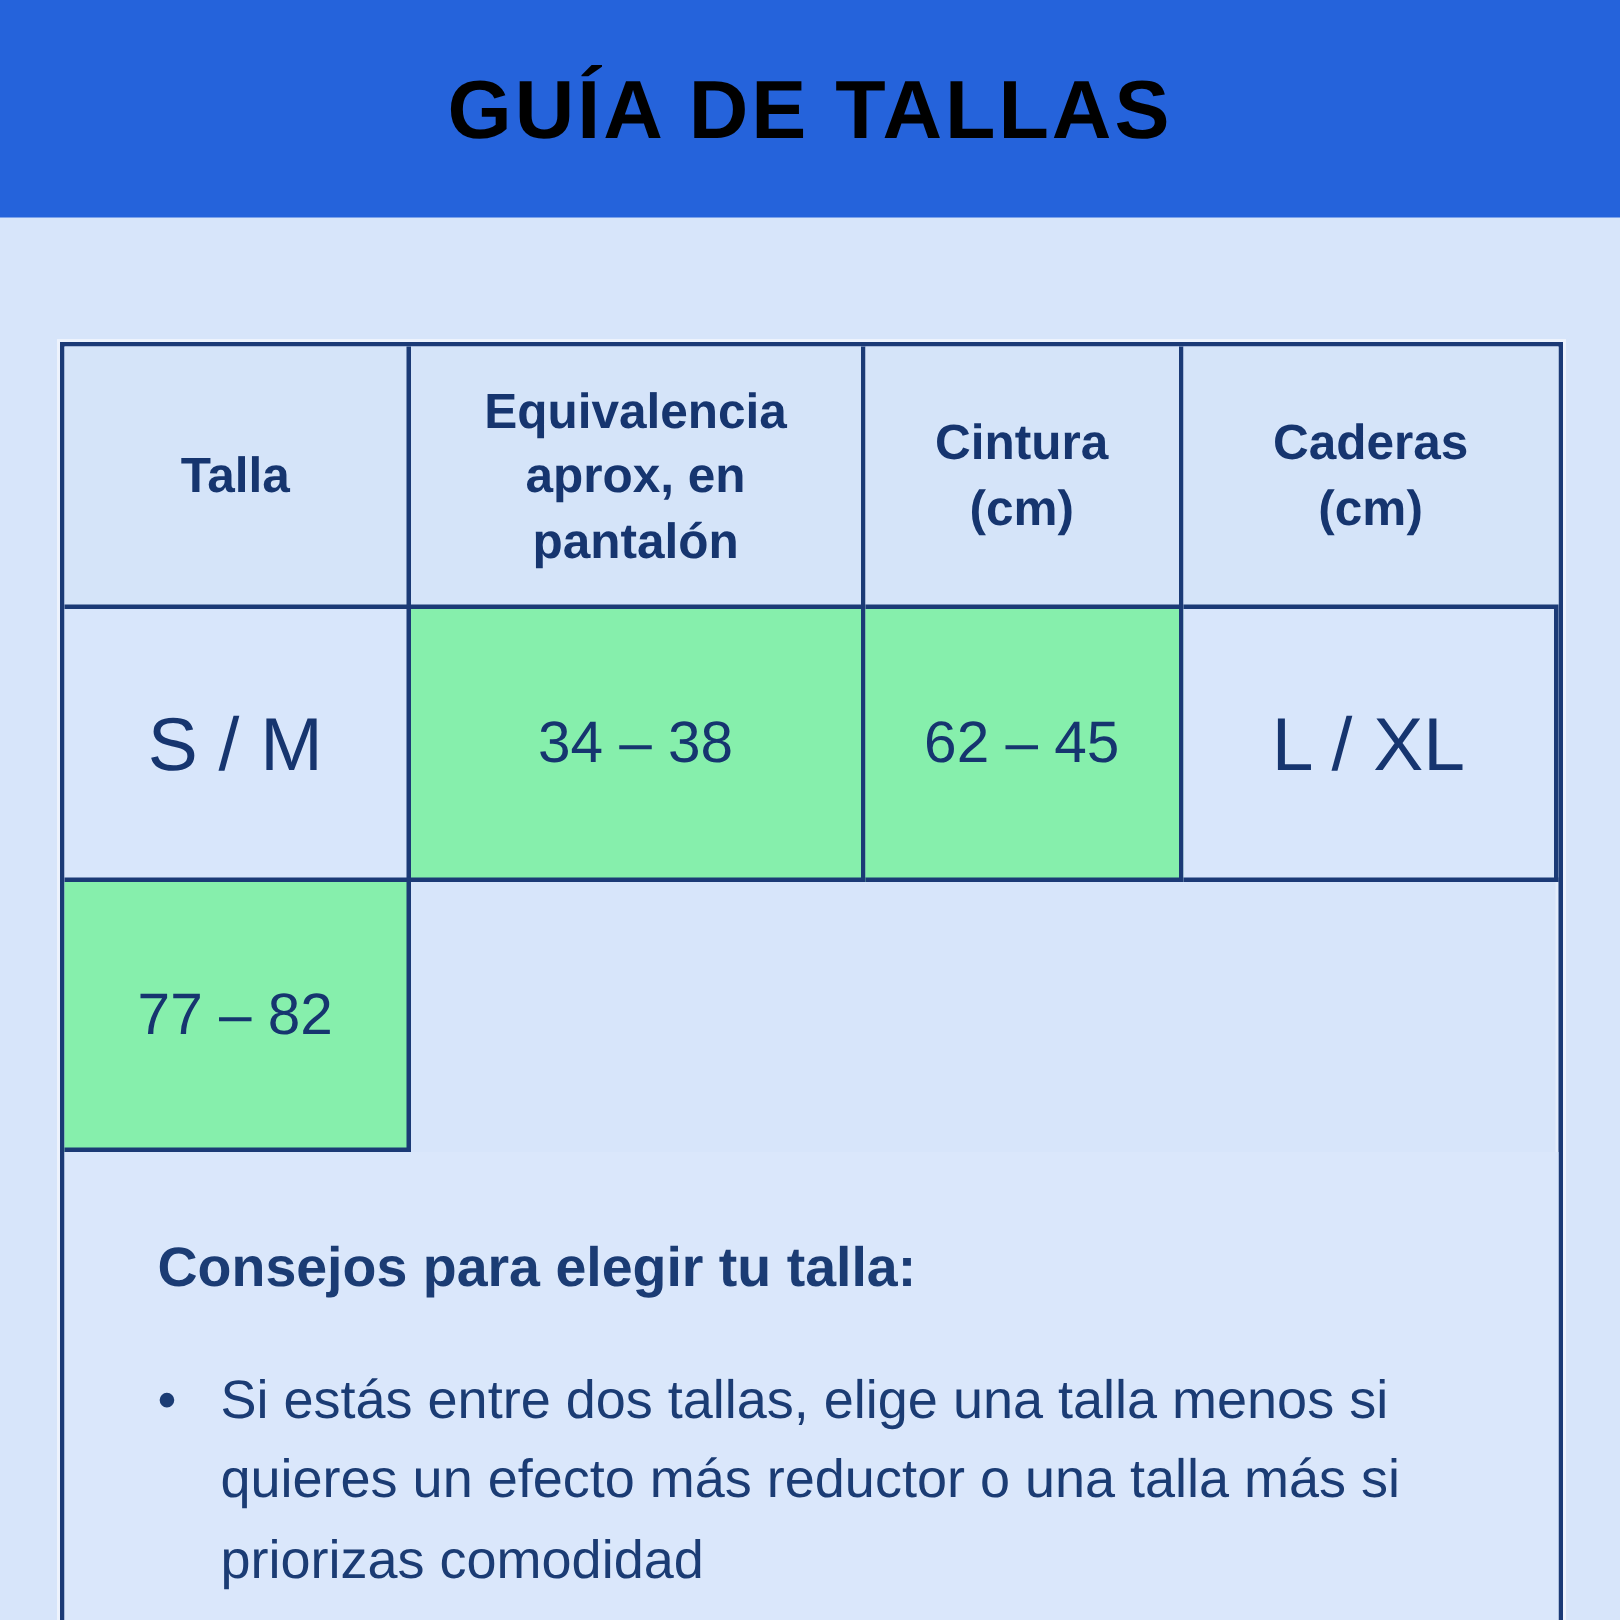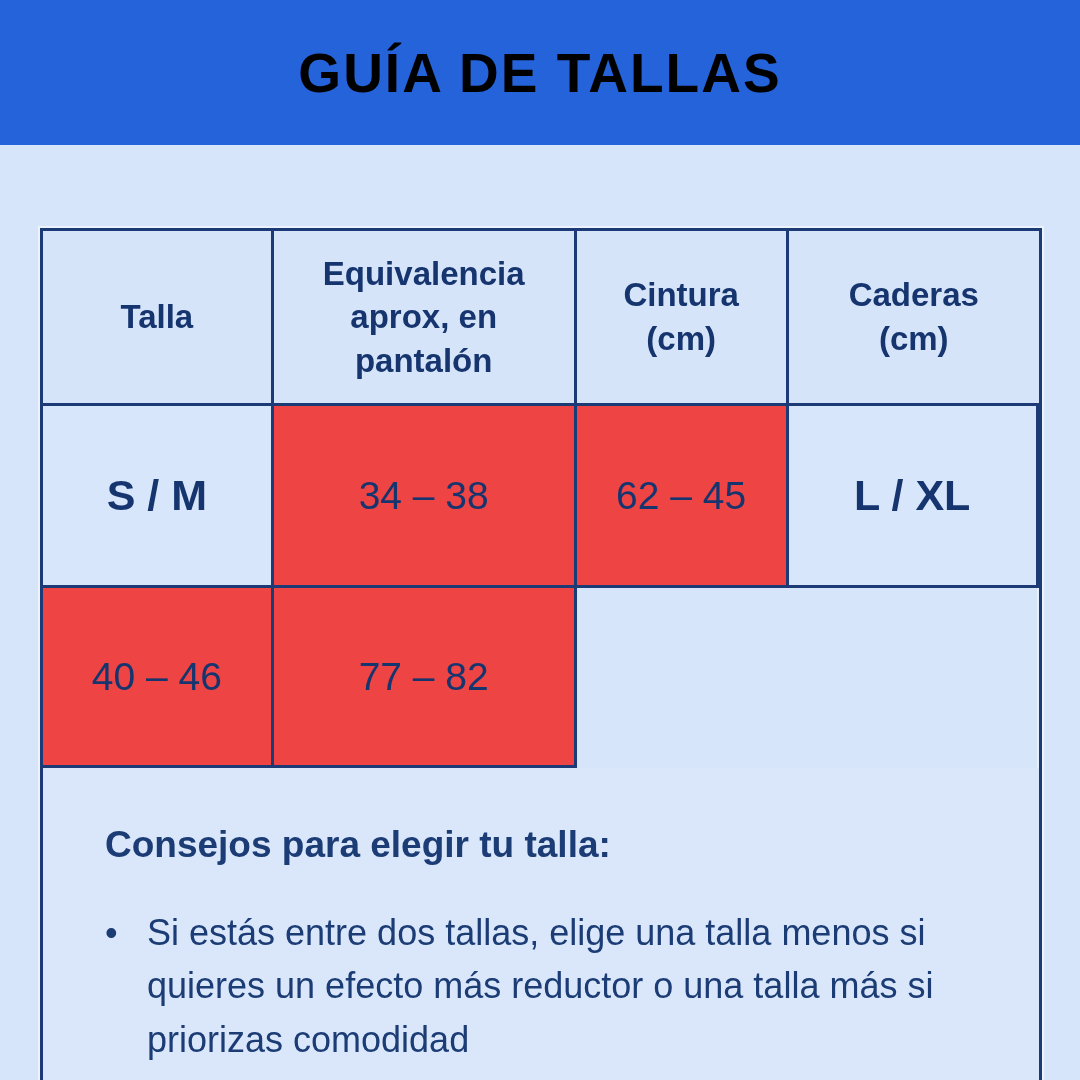--- a/index.html
+++ b/index.html
@@ -48,25 +48,25 @@
   .cell.head {
     background: #D5E4F9;
     font-size: 33px;
     font-weight: 700;
     line-height: 1.32;
   }
   .cell.head .wrap2 { max-width: 165px; }
   .cell.head .wrap3 { max-width: 245px; }
   .cell.size-col {
     background: #D8E6FB;
-    font-size: 43px;
-    font-weight: 700;
+    font-size: 50px;
+    font-weight: 400;
   }
   .cell.data {
-    background: #ef4444;
+    background: #86efac;
     font-size: 39px;
     font-weight: 500;
   }
   
   .tips {
     grid-column: 1 / 5;
     background: #DAE7FB;
     border-bottom: none;
     padding: 56px 50px 0 62px;
     display: block;
@@ -124,23 +124,20 @@
       <span>34 – 38</span>
     </div>
     <div class="cell data">
       <span>62 – 45</span>
     </div>
 
     <div class="cell size-col">
       <span>L / XL</span>
     </div>
     <div class="cell data">
-      <span>40 – 46</span>
-    </div>
-    <div class="cell data">
       <span>77 – 82</span>
     </div>
 
     <div class="cell tips last-col">
       <div class="tips-heading">Consejos para elegir tu talla:</div>
       <div class="bullet-item">
         <span class="bullet-dot">•</span>
         <span>Si estás entre dos tallas, elige una talla menos si quieres un efecto más reductor o una talla más si priorizas comodidad</span>
       </div>
     </div>

